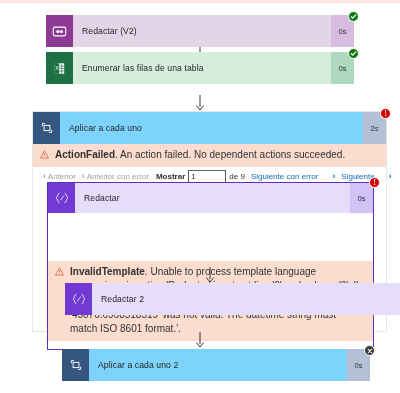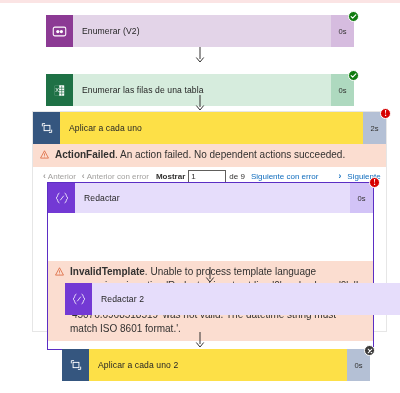--- a/index.html
+++ b/index.html
@@ -52,21 +52,21 @@
   }
   
   .pa-body   { background: #e3d4e8; }
   .pa-icon   { background: #8c3a94; }
   .pa-dur    { background: #d6bcdf; }
 
   .xl-body   { background: #d6ecdd; }
   .xl-icon   { background: #1e7145; }
   .xl-dur    { background: #aed9bf; }
 
-  .loop-body { background: #fde047; }
+  .loop-body { background: #7dd3fc; }
   .loop-icon { background: #35567f; }
   .loop-dur  { background: #b4c0d5; }
 
   .comp-body { background: #e6ddfb; }
   .comp-icon { background: #7339d4; }
   .comp-dur  { background: #d2c3f7; }
 
   
   .badge {
     position: absolute;
@@ -125,21 +125,21 @@
   
   .paging {
     display: flex;
     align-items: center;
     padding: 3px 8px 3px 10px;
     font-size: 8px;
     gap: 3px;
     white-space: nowrap;
   }
   .pg-dim { color: #a19f9d; display: flex; align-items: center; gap: 2px; }
-  .pg-link { color: #0f6cbd; display: flex; align-items: flex-start; gap: 20px; cursor: pointer; }
+  .pg-link { color: #0f6cbd; display: flex; align-items: flex-start; gap: 14px; cursor: pointer; }
   .pg-label { color: #323130; font-weight: bold; font-size: 8px; }
   .pg-of { color: #323130; font-size: 8px; }
   .pg-input {
     width: 38px;
     height: 14px;
     border: 1px solid #605e5c;
     background: #ffffff;
     font-family: "Liberation Sans", sans-serif;
     font-size: 8px;
     color: #323130;
@@ -173,38 +173,38 @@
 
   <div style="position:absolute;left:46px;top:15px;width:308px;">
     <div class="card">
       <div class="icon-box pa-icon">
         <svg width="15" height="15" viewBox="0 0 24 24">
           <rect x="2" y="5" width="20" height="14" rx="2.5" fill="none" stroke="#ffffff" stroke-width="1.7"></rect>
           <circle cx="9.3" cy="12" r="2.6" fill="#ffffff"></circle>
           <circle cx="15" cy="12" r="2.6" fill="#ffffff"></circle>
         </svg>
       </div>
-      <div class="title pa-body">Enumerar (V2)</div>
+      <div class="title pa-body">Redactar (V2)</div>
       <div class="dur pa-dur">0s</div>
       <div class="badge ok">
         <svg width="7" height="7" viewBox="0 0 12 12">
             <path d="M2 6.3 L4.6 8.9 L10 3.2" fill="none" stroke="#ffffff" stroke-width="2" stroke-linecap="round" stroke-linejoin="round"></path>
           </svg>
       </div>
     </div>
   </div>
 
   <div class="arrow" style="top:47px;height:16px;">
     <svg width="11" height="16" viewBox="0 0 11 16">
         <line x1="5.5" y1="0" x2="5.5" y2="12" stroke="#323130" stroke-width="1"></line>
         <path d="M1.8 10.5 L5.5 15 L9.2 10.5" fill="none" stroke="#323130" stroke-width="1"></path>
       </svg>
   </div>
 
-  <div style="position:absolute;left:46px;top:74px;width:308px;">
+  <div style="position:absolute;left:46px;top:52px;width:308px;">
     <div class="card">
       <div class="icon-box xl-icon">
         <svg width="15" height="15" viewBox="0 0 24 24">
           <rect x="4.5" y="3.5" width="15" height="17" rx="1" fill="#ffffff"></rect>
           <rect x="4.5" y="3.5" width="7" height="17" fill="#1e7145"></rect>
           <text x="8" y="15" font-size="9" font-family="Liberation Sans, sans-serif" fill="#ffffff" text-anchor="middle">X</text>
           <line x1="11.5" y1="8.3" x2="19.5" y2="8.3" stroke="#1e7145" stroke-width="1"></line>
           <line x1="11.5" y1="12.2" x2="19.5" y2="12.2" stroke="#1e7145" stroke-width="1"></line>
           <line x1="11.5" y1="16.1" x2="19.5" y2="16.1" stroke="#1e7145" stroke-width="1"></line>
           <line x1="15.5" y1="4.5" x2="15.5" y2="20" stroke="#1e7145" stroke-width="1"></line>

